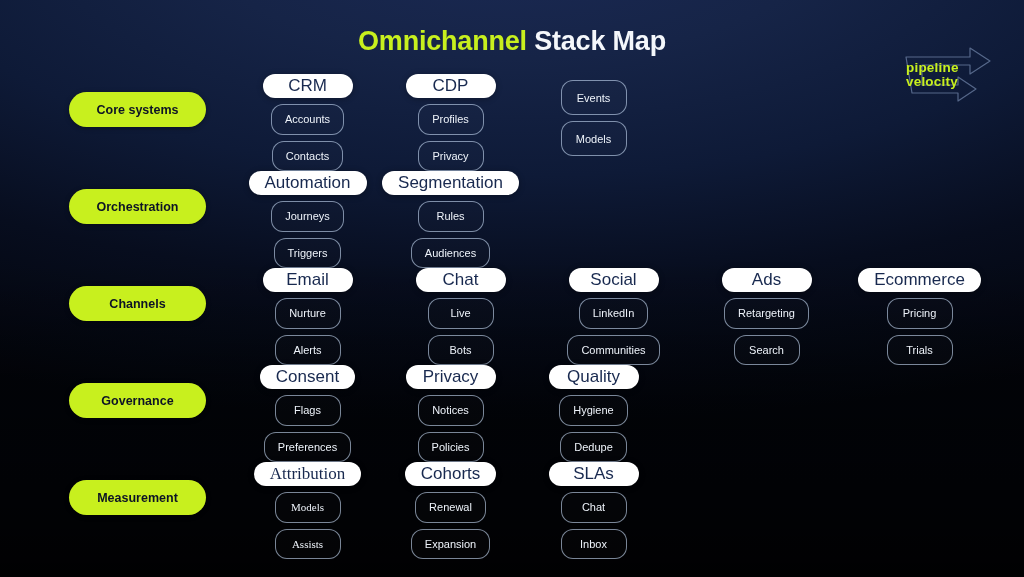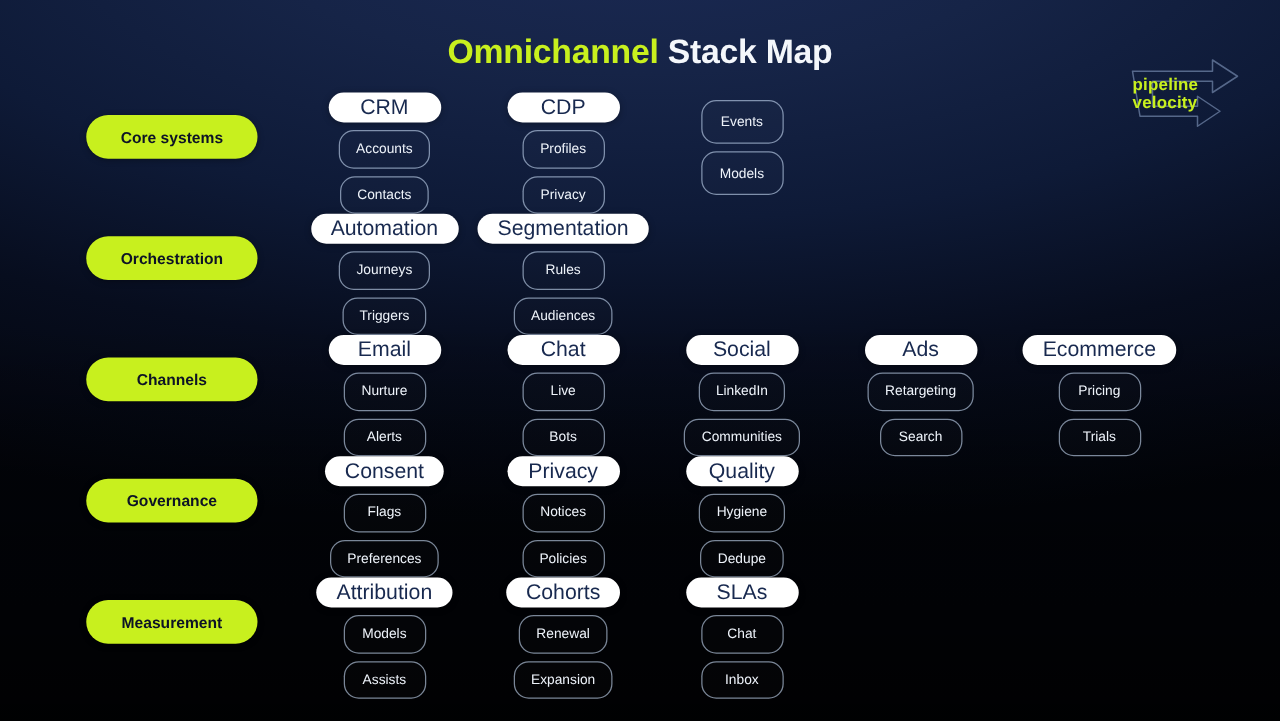--- a/index.html
+++ b/index.html
@@ -117,21 +117,21 @@
   
   .cols {
     position: absolute;
     left: 225px;
     top: 0;
     width: 780px;
     height: 97px;
     display: flex;
     gap: 0;
   }
-  .cols.wide { left: 225px; width: 790px; }
+  .cols.wide { left: 225px; width: 790px; gap: 10px; }
 
   .col {
     flex: 0 0 auto;
     display: flex;
     flex-direction: column;
     align-items: center;
   }
 
   .head-pill {
     height: 28px;
@@ -176,21 +176,21 @@
   .row-r1 .col { width: 143px; }
   .row-r1 .col:nth-child(1) { margin-left: 11px; }
 
   .row-r2 .col { width: 143px; }
   .row-r2 .col:nth-child(1) { margin-left: 11px; }
 
   .row-r3 .col { width: 143px; }
   .row-r3 .col:nth-child(1) { margin-left: 11px; }
 
   .row-r4 .col { width: 143px; }
-  .row-r4 .col:nth-child(1) { margin-left: 11px; }
+  .row-r4 .col:nth-child(1) { margin-left: 11px; font-family: Liberation Serif, serif; }
 </style>
 </head>
 <body>
 
 <div id="slide">
 
   <div class="title">
     <span class="accent">Omnichannel</span><span class="rest"> Stack Map</span>
   </div>
 

